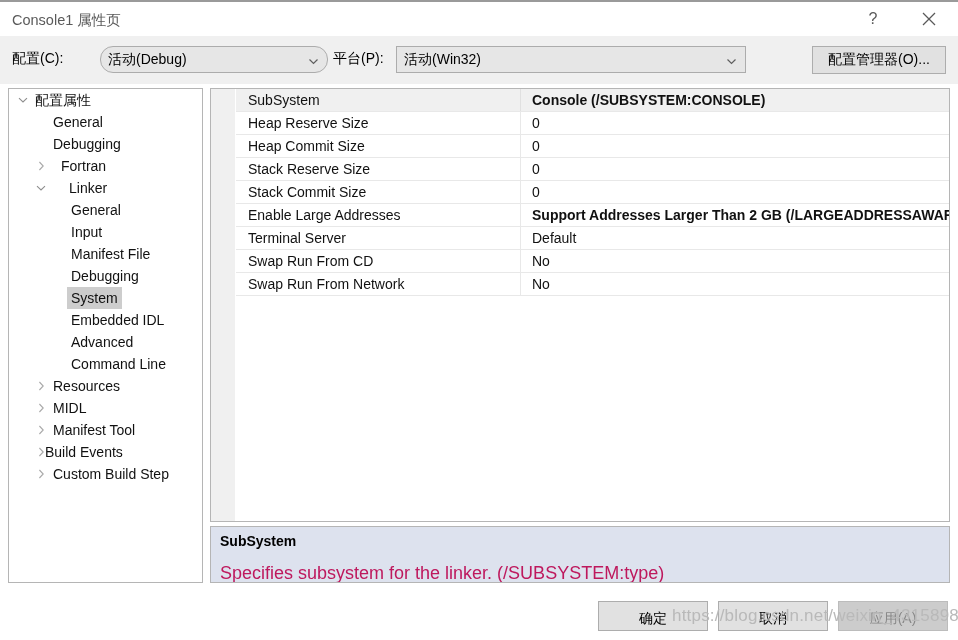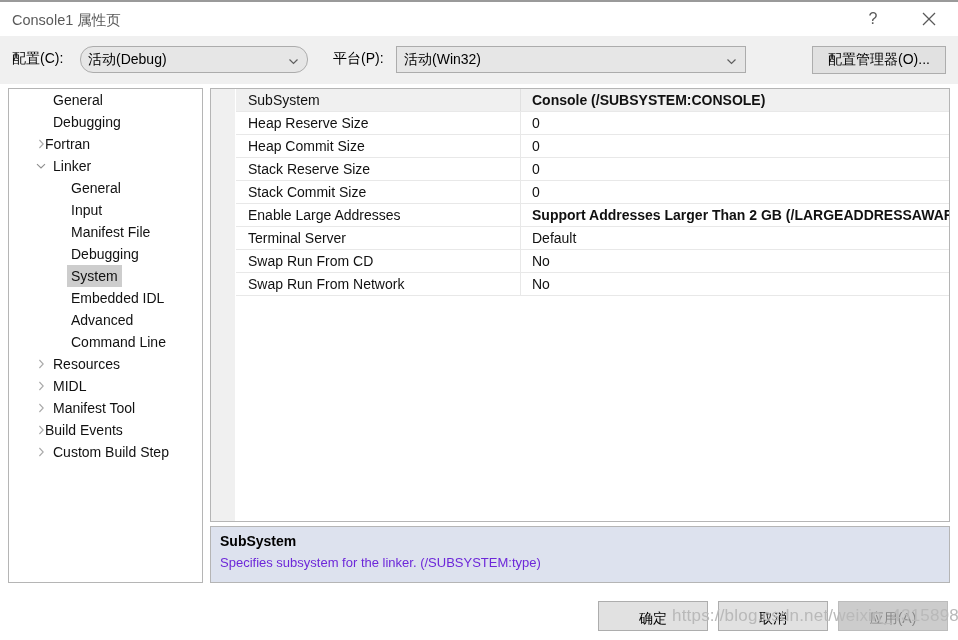--- a/index.html
+++ b/index.html
@@ -80,21 +80,21 @@
     font-size: 14px;
     color: #000;
     white-space: nowrap;
     overflow: hidden;
   }
   .combo .chev {
     position: absolute;
     right: 8px; top: 8px;
     width: 11px; height: 11px;
   }
-  #config-combo { left: 80px; width: 228px; border-radius: 13px; }
+  #config-combo { left: 100px; width: 228px; border-radius: 13px; }
   #platform-combo { left: 396px; width: 350px; }
 
   #config-manager-button {
     position: absolute;
     left: 812px; top: 10px;
     width: 134px; height: 28px;
     background: #e1e1e1;
     border: 1px solid #adadad;
     box-sizing: border-box;
     font-family: "Liberation Sans", sans-serif;
@@ -214,23 +214,23 @@
   #desc-title {
     position: absolute;
     left: 9px; top: 6px;
     font-size: 14px;
     font-weight: bold;
     color: #000;
     white-space: nowrap;
   }
   #desc-body {
     position: absolute;
-    left: 9px; top: 28px;
-    font-size: 13px;
-    color: #6d28d9;
+    left: 9px; top: 36px;
+    font-size: 18px;
+    color: #be185d;
     white-space: nowrap;
   }
 
   
   .footer-button {
     position: absolute;
     top: 601px;
     width: 110px; height: 30px;
     background: #e1e1e1;
     border: 1px solid #adadad;
@@ -301,32 +301,37 @@
       <svg width="11" height="11" viewBox="0 0 11 11">
         <polyline points="1.5,3.5 5.5,7.5 9.5,3.5" fill="none" stroke="#5f5f5f" stroke-width="1.2"></polyline>
       </svg>
     </span>
   </div>
 
   <button id="config-manager-button">配置管理器(O)...</button>
 </div>
 
 <div id="tree-panel">
+    <div class="tree-item"><span class="twisty" style="left: 6px;">
+        <svg width="10" height="10" viewBox="0 0 10 10">
+          <polyline points="1,3.2 5,7 9,3.2" fill="none" stroke="#8e8e8e" stroke-width="1.1"></polyline>
+        </svg>
+      </span><span class="tlabel" style="margin-left: 22px;">配置属性</span></div>
     <div class="tree-item"><span class="tlabel" style="margin-left: 40px;">General</span></div>
     <div class="tree-item"><span class="tlabel" style="margin-left: 40px;">Debugging</span></div>
     <div class="tree-item"><span class="twisty" style="left: 24px;">
         <svg width="10" height="10" viewBox="0 0 10 10">
           <polyline points="3.4,1 7.2,5 3.4,9" fill="none" stroke="#a9a9a9" stroke-width="1.1"></polyline>
         </svg>
-      </span><span class="tlabel" style="margin-left: 32px;">Fortran</span></div>
+      </span><span class="tlabel" style="margin-left: 48px;">Fortran</span></div>
     <div class="tree-item"><span class="twisty" style="left: 24px;">
         <svg width="10" height="10" viewBox="0 0 10 10">
           <polyline points="1,3.2 5,7 9,3.2" fill="none" stroke="#8e8e8e" stroke-width="1.1"></polyline>
         </svg>
-      </span><span class="tlabel" style="margin-left: 40px;">Linker</span></div>
+      </span><span class="tlabel" style="margin-left: 56px;">Linker</span></div>
     <div class="tree-item"><span class="tlabel" style="margin-left: 58px;">General</span></div>
     <div class="tree-item"><span class="tlabel" style="margin-left: 58px;">Input</span></div>
     <div class="tree-item"><span class="tlabel" style="margin-left: 58px;">Manifest File</span></div>
     <div class="tree-item"><span class="tlabel" style="margin-left: 58px;">Debugging</span></div>
     <div class="tree-item selected"><span class="tlabel" style="margin-left: 58px;">System</span></div>
     <div class="tree-item"><span class="tlabel" style="margin-left: 58px;">Embedded IDL</span></div>
     <div class="tree-item"><span class="tlabel" style="margin-left: 58px;">Advanced</span></div>
     <div class="tree-item"><span class="tlabel" style="margin-left: 58px;">Command Line</span></div>
     <div class="tree-item"><span class="twisty" style="left: 24px;">
         <svg width="10" height="10" viewBox="0 0 10 10">

